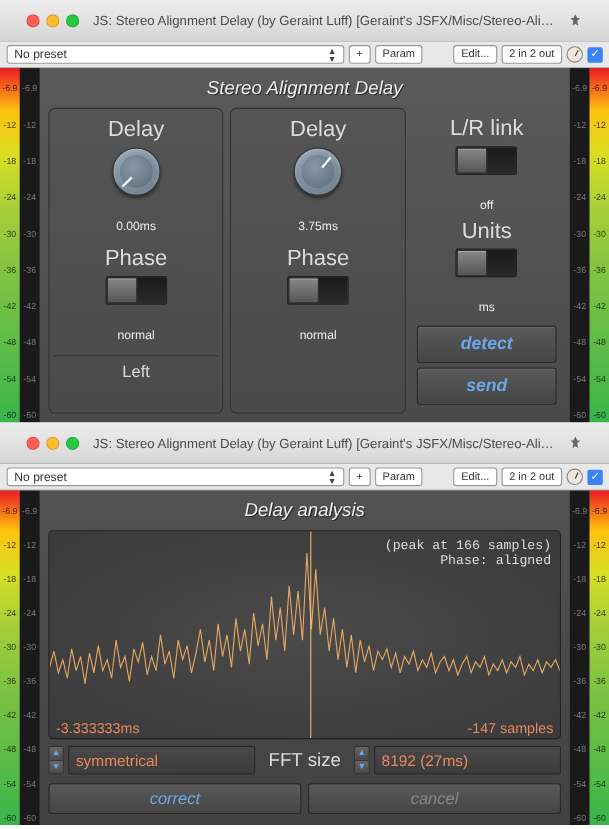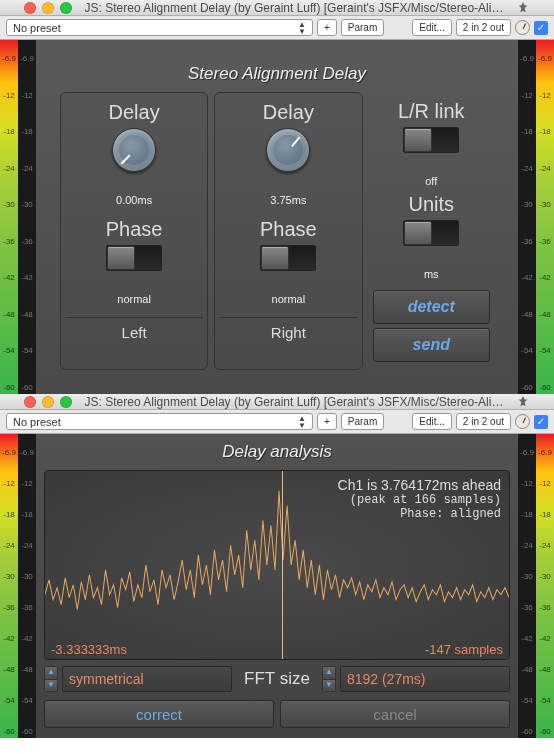--- a/index.html
+++ b/index.html
@@ -1,39 +1,39 @@
 <!DOCTYPE html>
 <html><head>
 <meta charset="utf-8">
 <style>
   * { box-sizing: border-box; margin: 0; padding: 0; }
   body { background: #fff; font-family: "Lucida Grande", Arial, sans-serif; font-size: 11px; width: 554px; }
   .window { position: relative; }
-  .titlebar { display: flex; align-items: center; height: 16px; background: linear-gradient(to bottom, #ededed, #d6d6d6); border-bottom: 1px solid #b0b0b0; padding: 0 24px; gap: 6px; }
+  .titlebar { display: flex; align-items: center; height: 38px; background: linear-gradient(to bottom, #ededed, #d6d6d6); border-bottom: 1px solid #b0b0b0; padding: 0 24px; gap: 6px; }
   .dot { width: 12px; height: 12px; border-radius: 50%; border: 1px solid rgba(0,0,0,0.15); }
   .dot.red { background: #ff5f57; }
   .dot.yellow { background: #ffbd2e; }
   .dot.green { background: #28c940; }
   .title-text { flex: 1; text-align: center; color: #4a4a4a; font-size: 12px; white-space: nowrap; overflow: hidden; text-overflow: clip; }
   .pin-icon { width: 14px; height: 14px; color: #666; }
   .toolbar { display: flex; align-items: center; background: #e8e8e8; border-bottom: 1px solid #aaa; padding: 3px 6px; gap: 4px; height: 24px; }
   .dropdown { flex: 1; display: flex; align-items: center; justify-content: space-between; background: #fff; border: 1px solid #999; border-radius: 3px; padding: 1px 6px; height: 17px; font-size: 11px; color: #333; gap: 46px; }
   .dropdown .arrows { font-size: 8px; line-height: 7px; color: #444; }
   .tbtn { background: #fff; border: 1px solid #999; border-radius: 3px; padding: 0 6px; height: 17px; font-size: 10px; color: #333; display: flex; align-items: center; }
   .routing { font-size: 10px; color: #333; white-space: nowrap; }
   .status-dot { width: 15px; height: 15px; border-radius: 50%; border: 1px solid #888; background: #f0e8e0; position: relative; }
   .status-dot::after { content: ""; position: absolute; width: 1px; height: 6px; background: #333; top: 2px; left: 50%; transform-origin: bottom; transform: translateX(-50%) rotate(25deg); }
   .chk { width: 14px; height: 14px; background: #3b82f6; border-radius: 2px; color: #fff; font-size: 10px; text-align: center; line-height: 14px; }
   .plugin-body { display: flex; background: #555; }
   .meter { width: 18px; background: linear-gradient(to bottom, #ec1c24 0%, #ffc20e 12%, #d7df23 25%, #a6ce39 40%, #7cc242 60%, #39b54a 100%); position: relative; }
   .meter.dark { background: #1a1a1a; }
   .meter .ticks { position: absolute; top: 12px; bottom: 0; width: 100%; display: flex; flex-direction: column; justify-content: space-between; padding: 2px 0; }
   .meter .ticks span { font-size: 8px; color: rgba(0,0,0,0.7); text-align: center; }
   .meter.dark .ticks span { color: #777; }
-  .plugin-content { flex: 1; background: linear-gradient(to bottom, #5a5a5a, #4a4a4a); padding: 24px; color: #ccc; }
+  .plugin-content { flex: 1; background: linear-gradient(to bottom, #5a5a5a, #4a4a4a); padding: 8px; color: #ccc; }
   .plugin-title { text-align: center; font-size: 17px; font-style: italic; font-family: "Trebuchet MS", sans-serif; color: #eee; margin-bottom: 8px; text-shadow: 1px 1px 0 #2a2a2a; }
   .panels { display: flex; gap: 6px; }
   .panel { flex: 1; border: 1px solid #333; border-radius: 6px; background: linear-gradient(to bottom, #555, #4a4a4a); padding: 8px 4px; text-align: center; }
   .panel.narrow { flex: 0.85; }
   .section-label { font-size: 20px; color: #ddd; font-family: "Trebuchet MS", sans-serif; margin-bottom: 4px; }
   .knob { width: 44px; height: 44px; border-radius: 50%; background: radial-gradient(circle at 35% 30%, #92a2b0, #6a7b8a); margin: 4px auto; position: relative; border: 1px solid #333; box-shadow: inset 0 2px 4px rgba(255,255,255,0.3), 0 2px 3px rgba(0,0,0,0.5); }
   .knob::before { content: ""; position: absolute; inset: 6px; border-radius: 50%; background: radial-gradient(circle at 40% 35%, #8898a6, #5a6b7a); }
   .knob .tick { position: absolute; width: 2px; height: 12px; background: #fff; top: 4px; left: 50%; transform-origin: 50% 18px; }
   .val-text { font-size: 11px; color: #eee; font-family: "Trebuchet MS", sans-serif; margin: 22px 0 12px; }
   .toggle { width: 56px; height: 26px; background: linear-gradient(to bottom, #1a1a1a, #2a2a2a); border: 1px solid #222; border-radius: 2px; margin: 4px auto; display: flex; }
@@ -50,21 +50,21 @@
   .graph-bottom-right { position: absolute; bottom: 2px; right: 6px; color: #e88860; font-size: 13px; font-family: "Trebuchet MS", sans-serif; }
   .waveform { position: absolute; top: 0; left: 0; width: 100%; height: 100%; }
   .peak-line { position: absolute; top: 0; bottom: 0; width: 1px; background: rgba(255,200,120,0.9); left: 51%; }
   .analysis-controls { display: flex; gap: 4px; margin-top: 6px; align-items: stretch; height: 26px; }
   .spinner { width: 14px; display: flex; flex-direction: column; background: #555; border: 1px solid #333; border-radius: 2px; overflow: hidden; }
   .spinner div { flex: 1; text-align: center; font-size: 8px; color: #6aa8e8; background: linear-gradient(to bottom, #666, #4a4a4a); }
   .spinner div:first-child { border-bottom: 1px solid #333; }
   .readout { flex: 1; display: flex; align-items: center; padding: 0 6px; color: #e88860; font-size: 14px; font-family: "Trebuchet MS", sans-serif; background: linear-gradient(to bottom, #484848, #3c3c3c); border: 1px solid #2a2a2a; border-radius: 2px; }
   .fft-label { display: flex; align-items: center; padding: 0 8px; color: #ddd; font-size: 17px; font-family: "Trebuchet MS", sans-serif; }
   .analysis-buttons { display: flex; gap: 6px; margin-top: 8px; }
-  .analysis-buttons button { flex: 1; height: 28px; background: linear-gradient(to bottom, #5a5a5a, #454545); border: 1px solid #2a2a2a; border-radius: 3px; font-size: 15px; font-family: "Trebuchet MS", sans-serif; }
+  .analysis-buttons button { flex: 1; height: 28px; background: linear-gradient(to bottom, #5a5a5a, #454545); border: 1px solid #2a2a2a; border-radius: 3px; font-size: 15px; font-family: "Trebuchet MS", sans-serif; font-style: italic; }
   .analysis-buttons .correct { color: #6aa8e8; }
   .analysis-buttons .cancel { color: #888; }
 </style>
 </head>
 <body>
 
 <div class="window">
   <div class="titlebar">
     <div class="dot red"></div>
     <div class="dot yellow"></div>
@@ -138,21 +138,20 @@
           <div class="knob">
               <div class="tick" style="transform:translateX(-50%) rotate(40deg)"></div>
             </div>
           <div class="val-text">3.75ms</div>
           <div class="section-label">Phase</div>
           <div class="toggle">
               <div class="slider"></div>
               <div class="half"></div>
             </div>
           <div class="val-text">normal</div>
-          <div class="channel-label">Right</div>
         </div>
         <div class="panel narrow" style="border:none;background:none">
           <div class="section-label">L/R link</div>
           <div class="toggle">
               <div class="slider"></div>
               <div class="half"></div>
             </div>
           <div class="val-text" style="margin-bottom:6px">off</div>
           <div class="section-label">Units</div>
           <div class="toggle">
@@ -249,21 +248,20 @@
         </div>
       </div>
     <div class="analysis-body">
       <div class="plugin-title">Delay analysis</div>
       <div class="graph-area">
         <svg class="waveform" viewBox="0 0 460 190" preserveAspectRatio="none">
           <polyline fill="none" stroke="#e8a860" stroke-width="1" points="0,125 4,110 8,130 12,118 16,135 20,108 24,128 28,115 32,140 36,112 40,130 44,105 48,128 52,118 56,135 60,100 64,125 68,115 72,138 76,108 80,120 84,102 88,132 92,115 96,128 100,95 104,122 108,110 112,135 116,100 120,118 124,105 128,130 132,112 136,90 140,120 144,100 148,128 152,85 156,115 160,95 164,125 168,80 172,110 176,90 180,122 184,75 188,105 192,85 196,118 200,60 204,100 208,70 212,110 216,50 220,95 224,55 228,100 232,20 236,90 240,35 244,95 248,70 252,110 256,80 260,118 264,90 268,125 272,95 276,130 280,100 284,120 288,105 292,128 296,110 300,118 304,108 308,125 312,112 316,130 320,115 324,122 328,110 332,128 336,118 340,125 344,112 348,130 352,120 356,115 360,128 364,118 368,132 372,122 376,115 380,130 384,120 388,125 392,115 396,132 400,122 404,128 408,118 412,130 416,120 420,125 424,115 428,132 432,122 436,128 440,118 444,130 448,120 452,125 456,118 460,128"></polyline>
         </svg>
         <div class="peak-line"></div>
         <div class="graph-labels">
-          <div class="main">Ch1 is 3.764172ms ahead</div>
           <div class="sub">(peak at 166 samples)</div>
           <div class="sub">Phase: aligned</div>
         </div>
         <div class="graph-bottom-left">-3.333333ms</div>
         <div class="graph-bottom-right">-147 samples</div>
       </div>
       <div class="analysis-controls">
         <div class="spinner">
             <div>▲</div>
             <div>▼</div>

